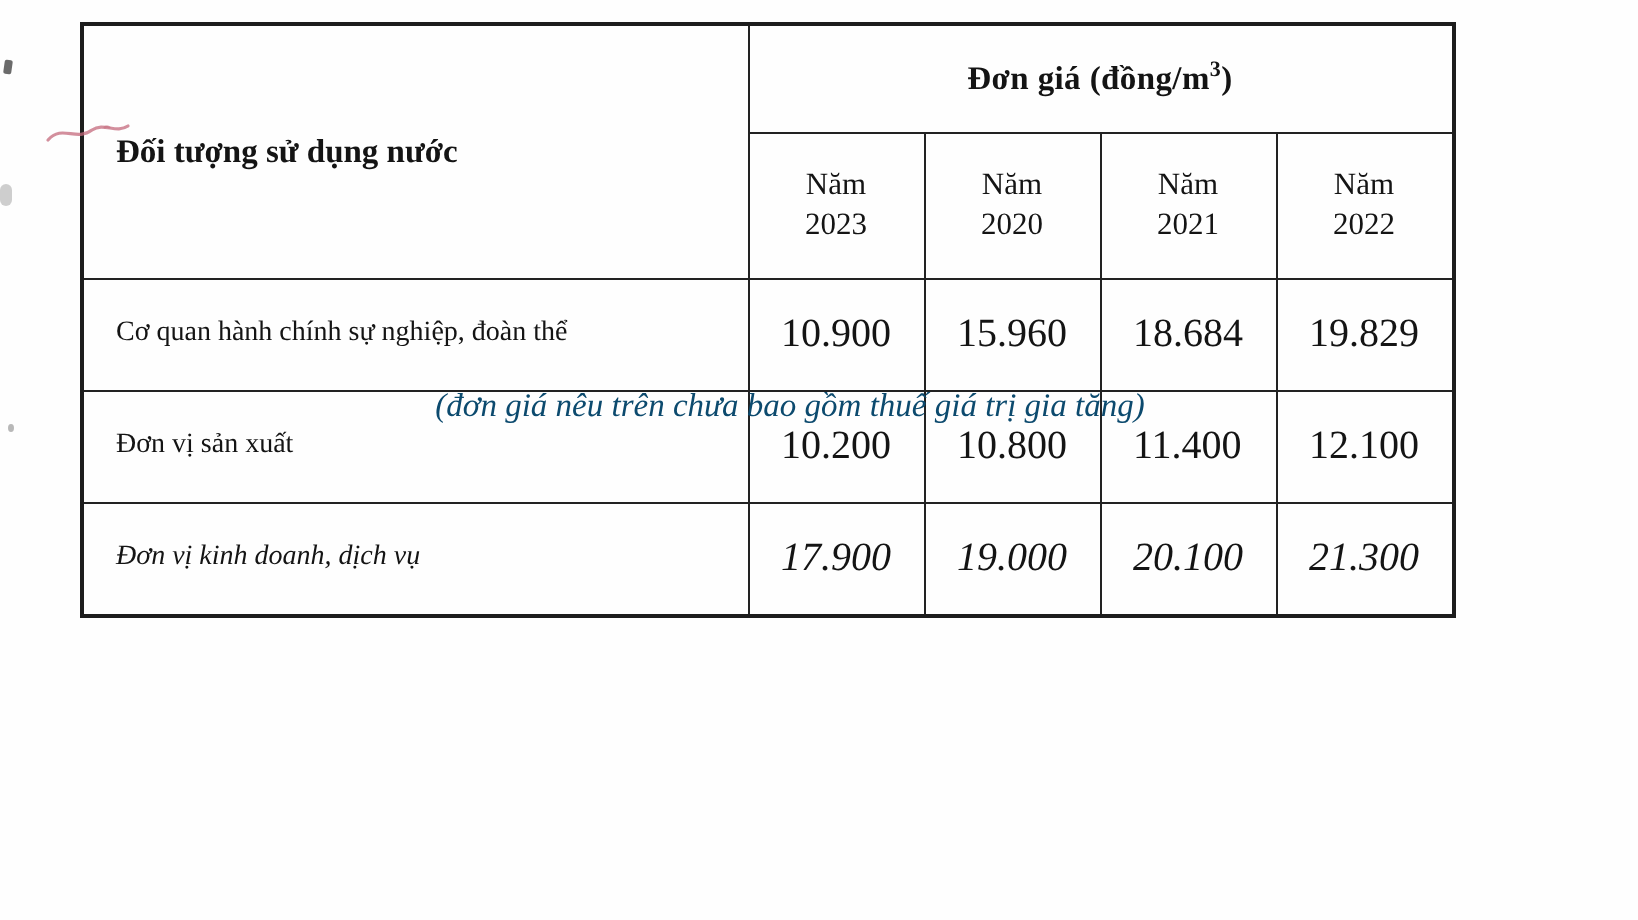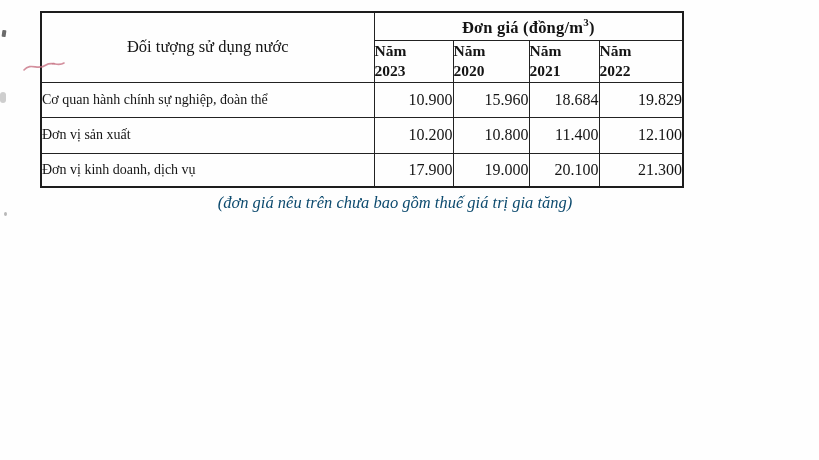--- a/index.html
+++ b/index.html
@@ -21,52 +21,51 @@
   table.price-table {
     position: absolute;
     left: 40px;
     top: 11px;
     border-collapse: collapse;
     table-layout: fixed;
     border: 2px solid #1d1d1d;
   }
   table.price-table td {
     border: 1.5px solid #222222;
-    padding: 0;
+    padding: 16px;
     vertical-align: middle;
     background: #fefefe;
   }
   td.corner-cell {
-    text-align: center;
-    font-weight: normal;
+    font-weight: bold;
     font-size: 16.5px;
   }
   td.group-cell {
     text-align: center;
     font-weight: bold;
     font-size: 16.5px;
     letter-spacing: 0.2px;
   }
   td.group-cell sup {
     font-size: 11px;
   }
   td.year-cell {
-    text-align: left;
-    font-weight: bold;
+    text-align: center;
+    font-weight: normal;
     font-size: 15.5px;
     line-height: 20px;
   }
   td.label-cell {
     font-size: 14px;
     padding-left: 9px;
     text-align: left;
   }
   td.price-cell {
-    text-align: right;
-    font-size: 16px;
+    text-align: left;
+    font-size: 20px;
   }
 
   
   .caption {
     position: absolute;
     top: 193px;
     left: 0;
     width: 790px;
     text-align: center;
     font-style: italic;
@@ -163,21 +162,21 @@
       </tr>
 
       <tr style="height:36px;">
         <td class="label-cell">Đơn vị sản xuất</td>
         <td class="price-cell">10.200</td>
         <td class="price-cell">10.800</td>
         <td class="price-cell">11.400</td>
         <td class="price-cell">12.100</td>
       </tr>
 
-      <tr style="height:34px;">
+      <tr style="height:34px;font-style:italic;">
         <td class="label-cell">Đơn vị kinh doanh, dịch vụ</td>
         <td class="price-cell">17.900</td>
         <td class="price-cell">19.000</td>
         <td class="price-cell">20.100</td>
         <td class="price-cell">21.300</td>
       </tr>
     </tbody>
   </table>
 
   <div class="caption">(đơn giá nêu trên chưa bao gồm thuế giá trị gia tăng)</div>

